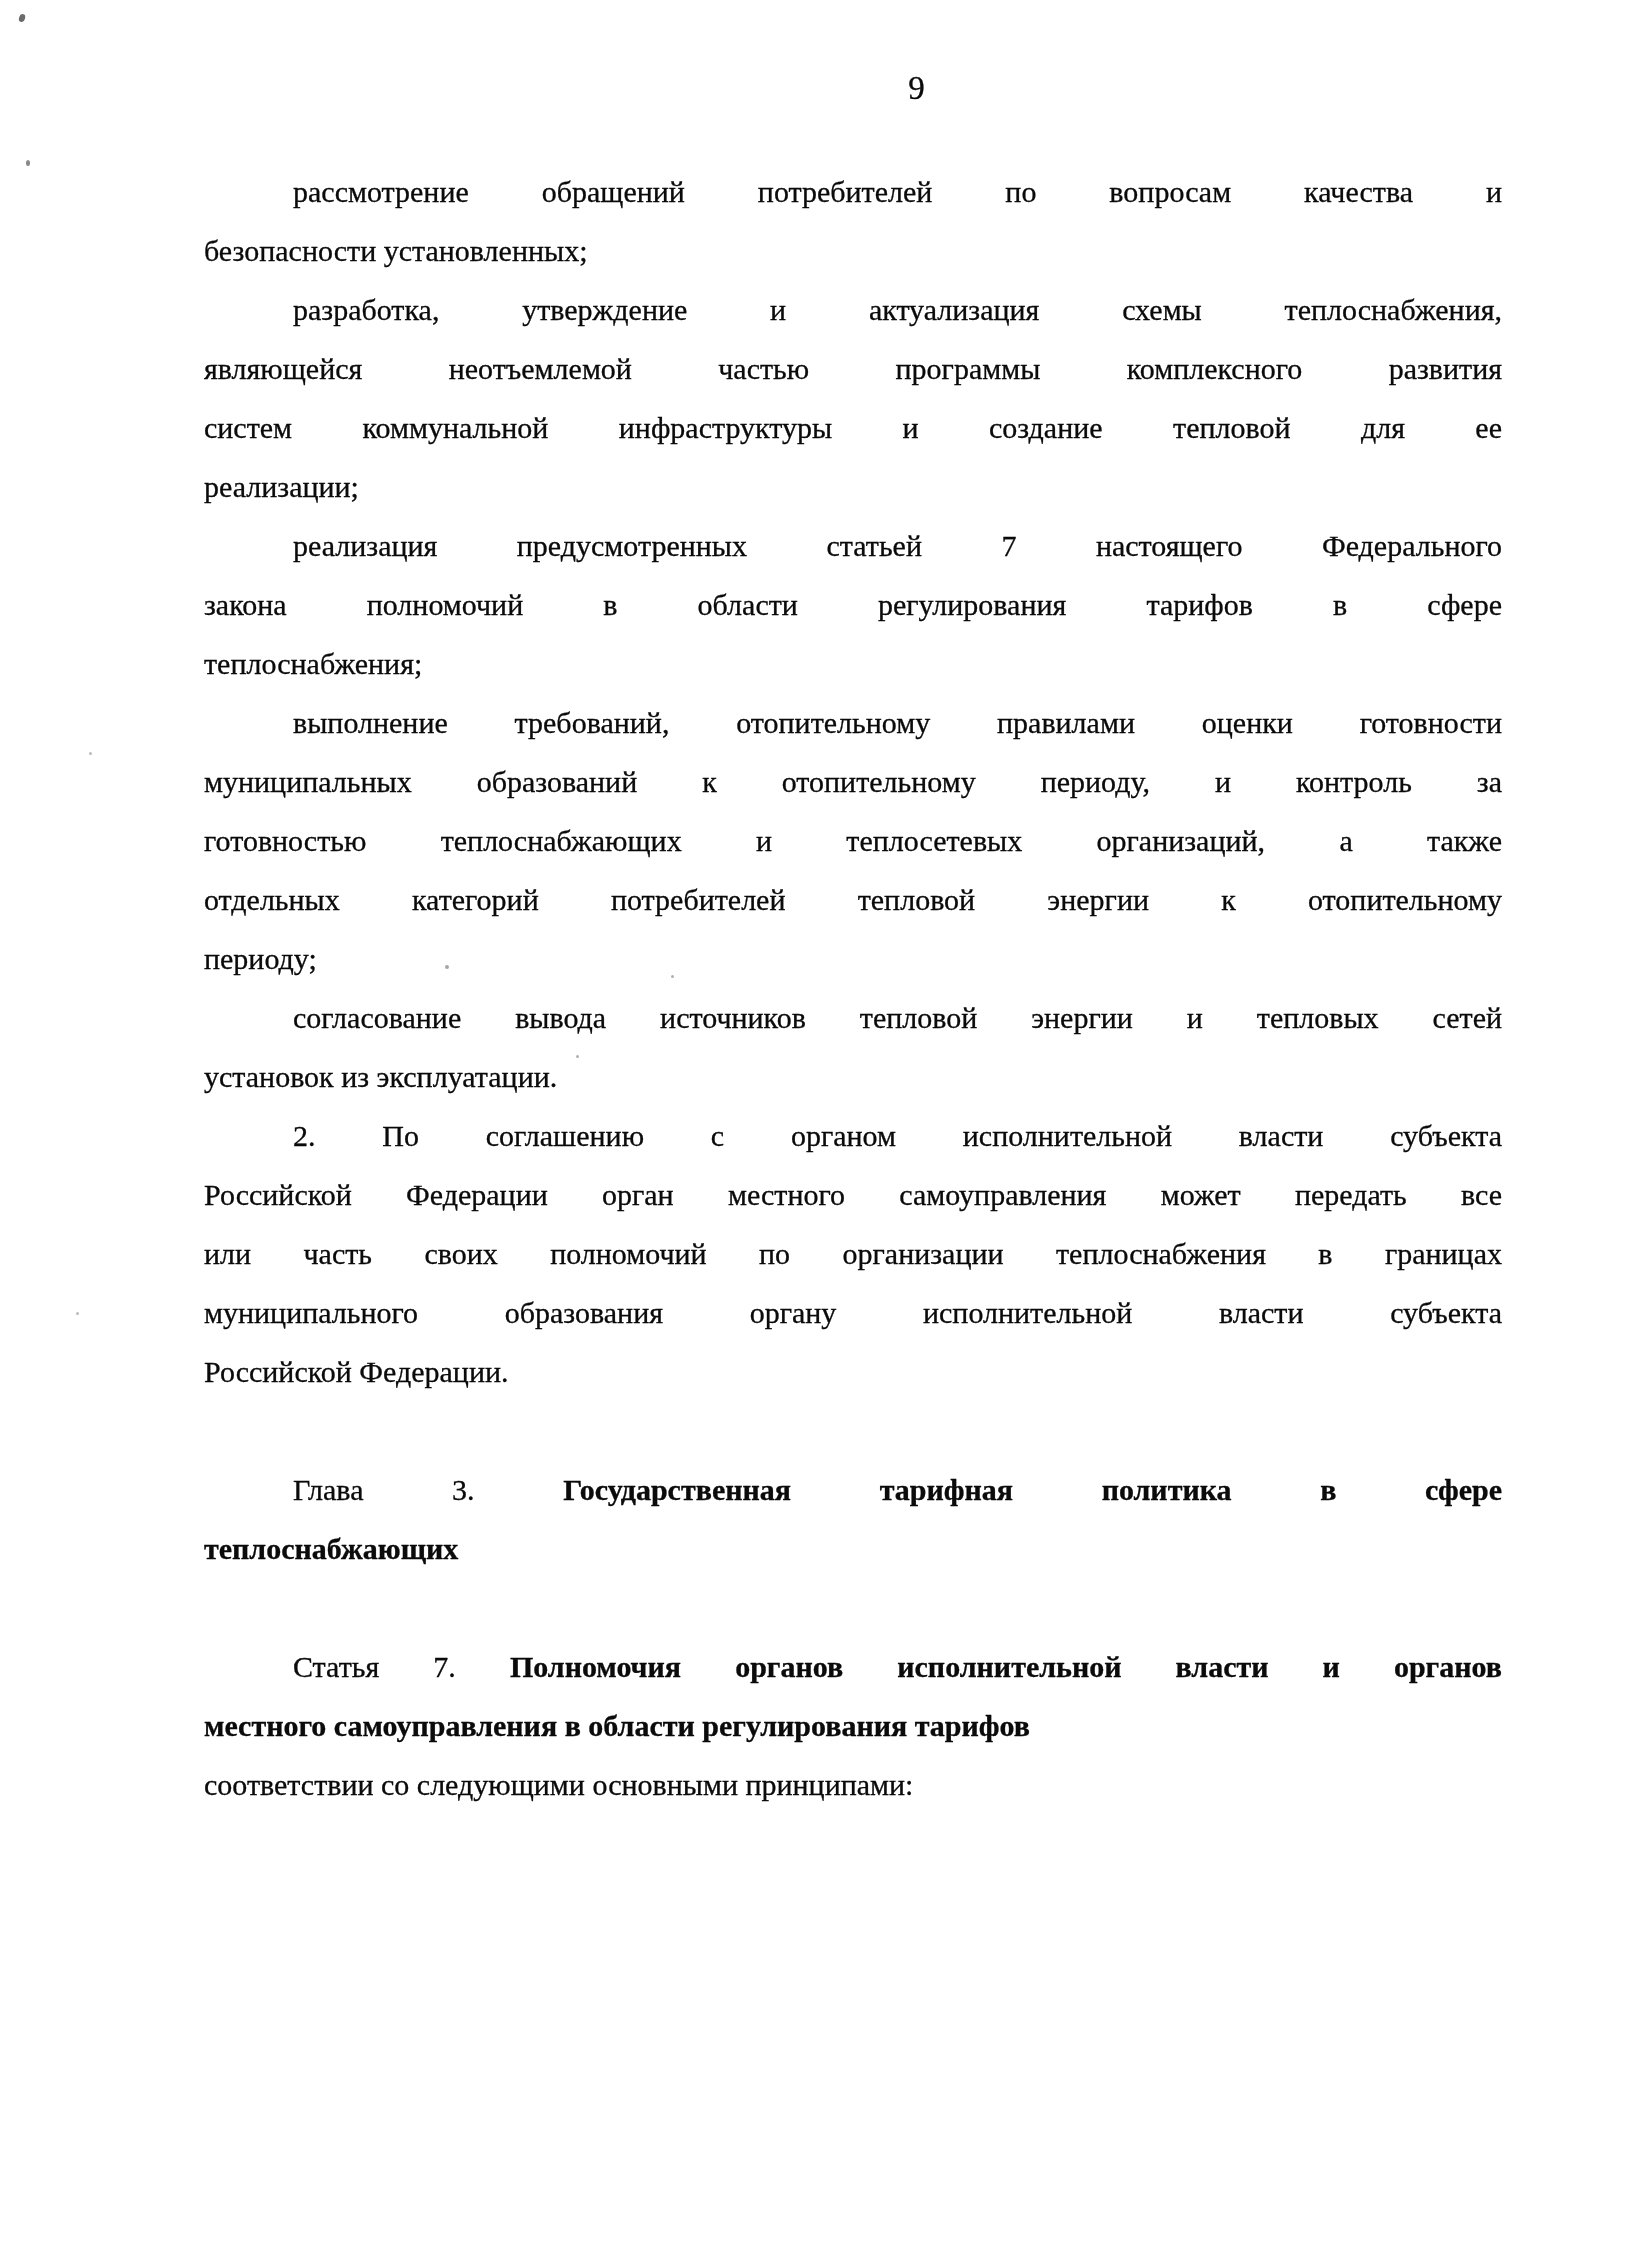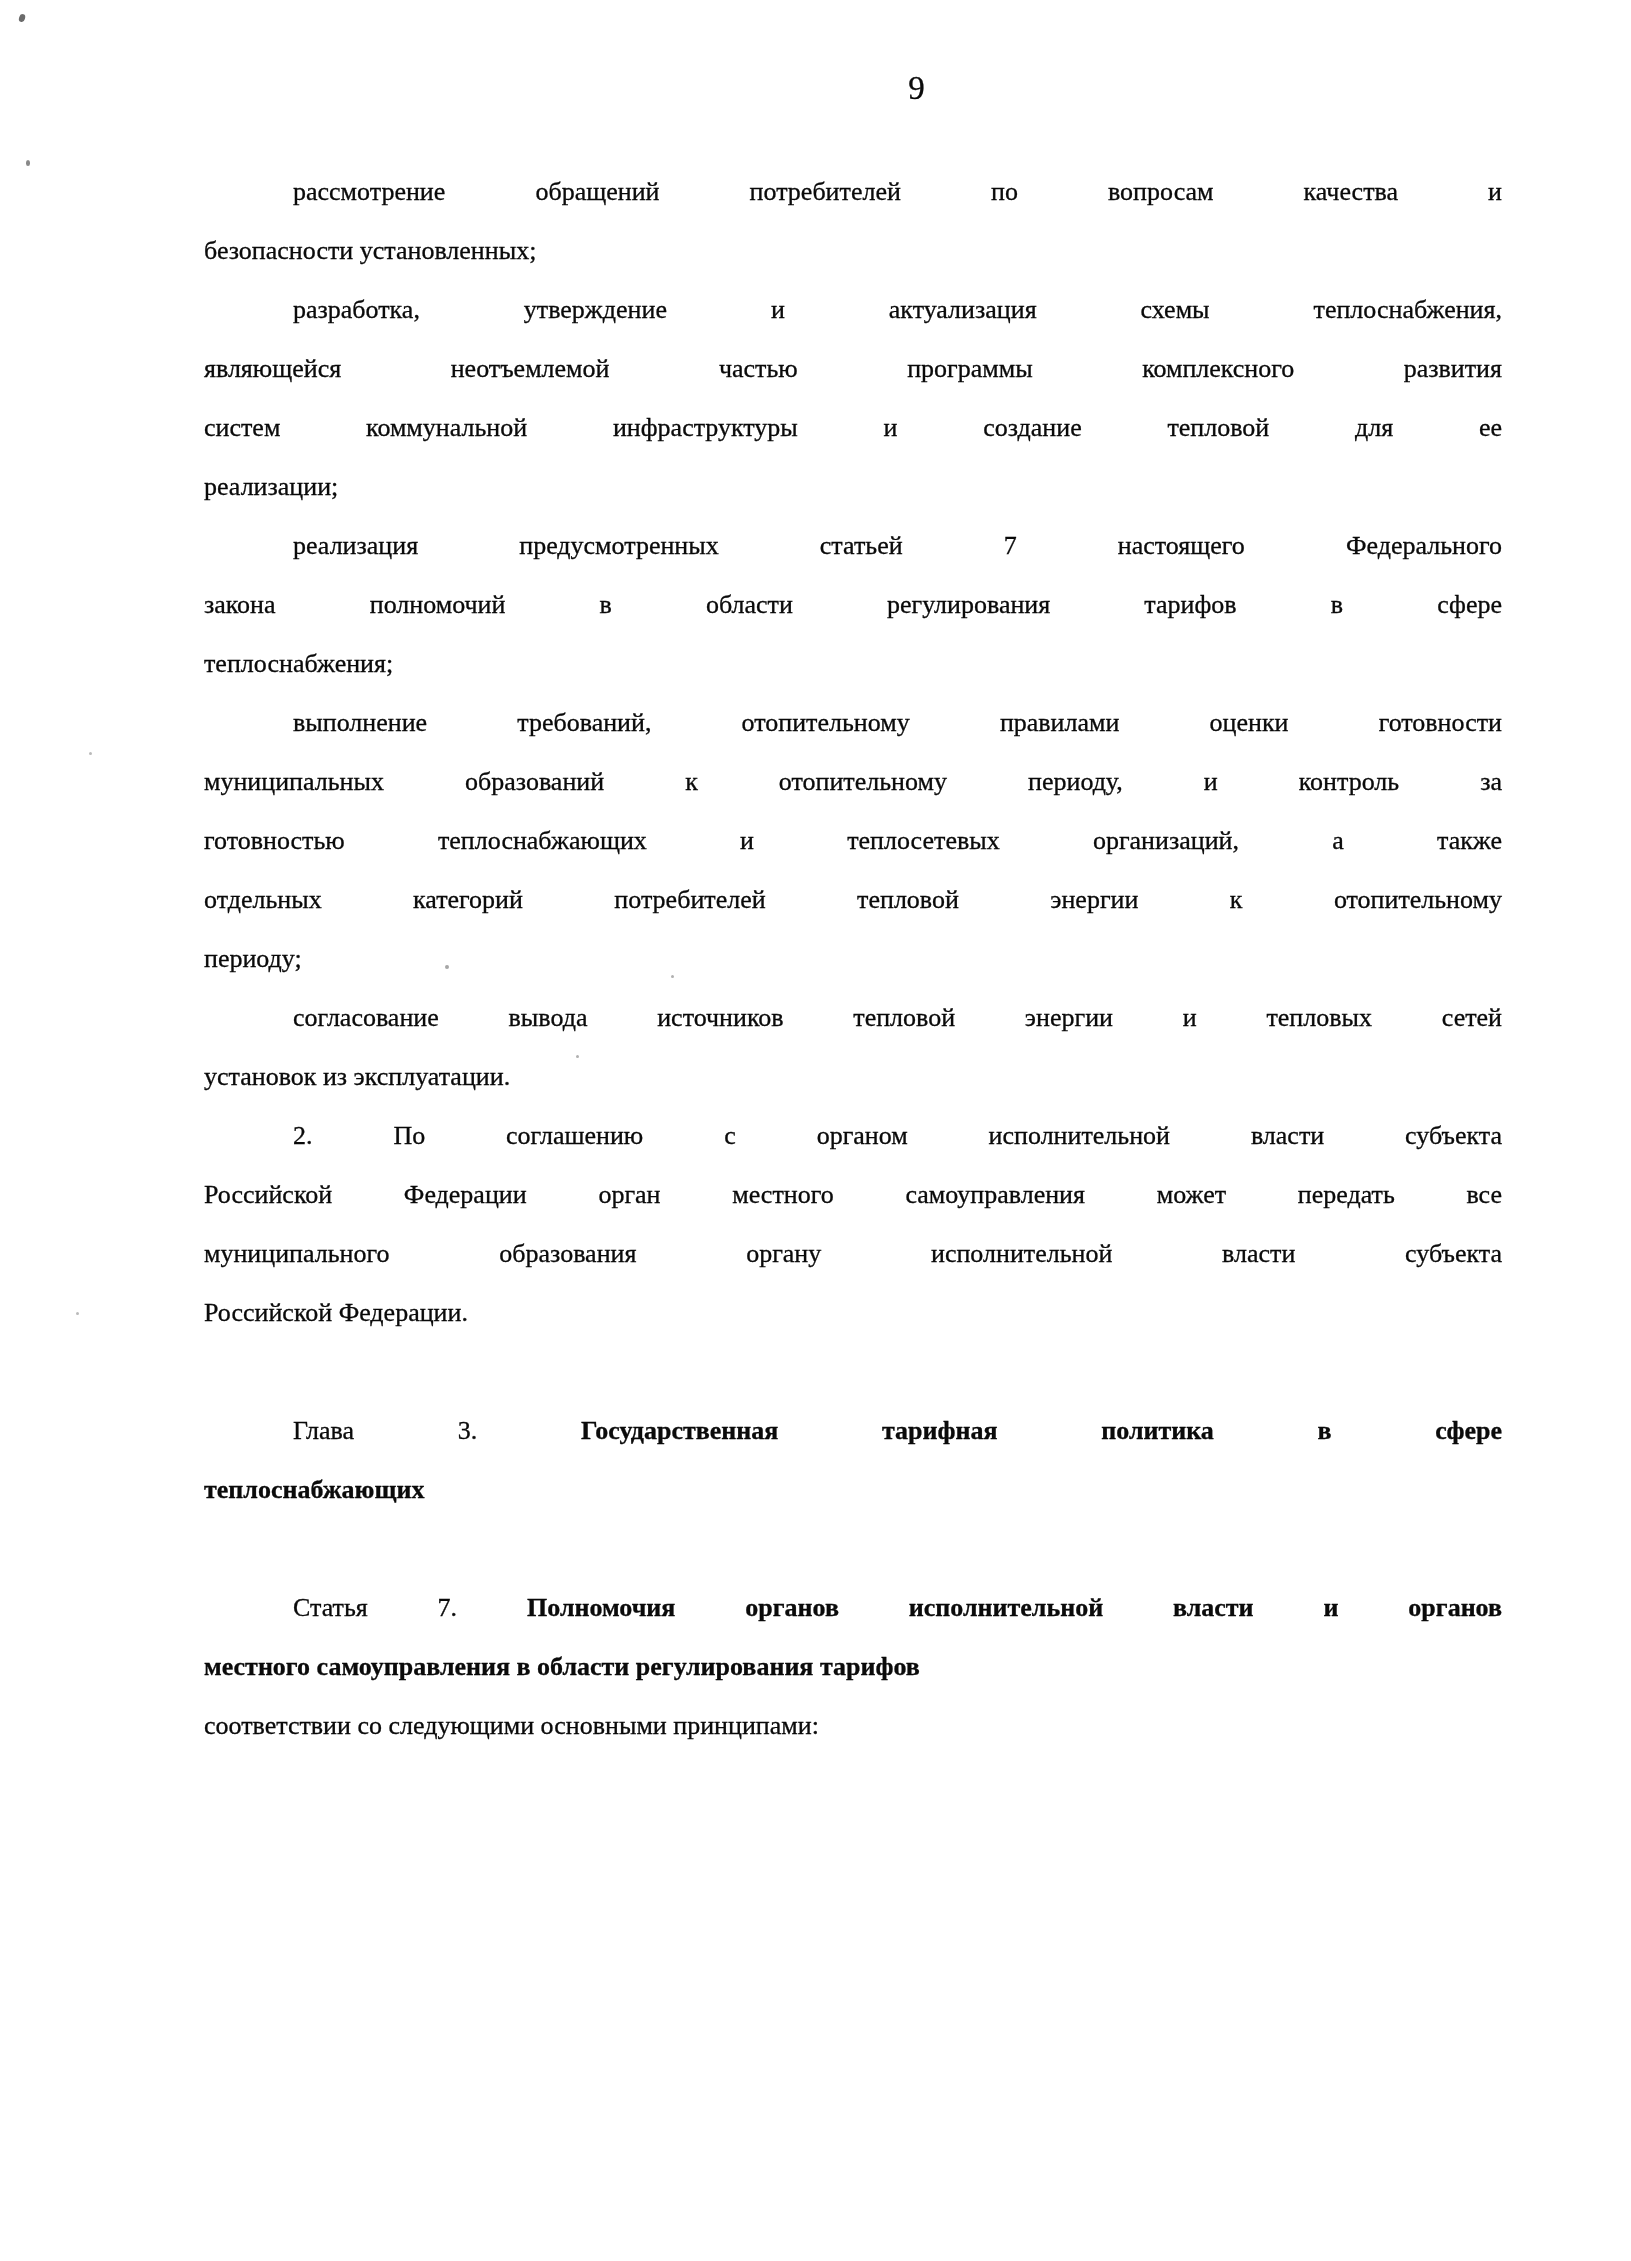--- a/index.html
+++ b/index.html
@@ -29,21 +29,21 @@
   }
   .text-block {
     position: absolute;
     left: 204px;
     top: 162px;
     width: 1298px;
   }
   .line {
     height: 59px;
     line-height: 59px;
-    font-size: 26px;
+    font-size: 30px;
     text-align: left;
     -webkit-text-stroke: 0.3px #000;
     white-space: normal;
   }
   .line.indent { text-indent: 89px; }
   .line.just {
     text-align: justify;
     text-align-last: justify;
     text-justify: inter-word;
   }
@@ -94,20 +94,21 @@
     <div class="line">теплоснабжения;</div>
     <div class="line indent just">выполнение требований, отопительному правилами оценки готовности</div>
     <div class="line just">муниципальных образований к отопительному периоду, и контроль за</div>
     <div class="line just">готовностью теплоснабжающих и теплосетевых организаций, а также</div>
     <div class="line just">отдельных категорий потребителей тепловой энергии к отопительному</div>
     <div class="line">периоду;</div>
     <div class="line indent just">согласование вывода источников тепловой энергии и тепловых сетей</div>
     <div class="line">установок из эксплуатации.</div>
     <div class="line indent just">2. По соглашению с органом исполнительной власти субъекта</div>
     <div class="line just">Российской Федерации орган местного самоуправления может передать все</div>
+    <div class="line just">или часть своих полномочий по организации теплоснабжения в границах</div>
     <div class="line just">муниципального образования органу исполнительной власти субъекта</div>
     <div class="line">Российской Федерации.</div>
 
     <div class="line indent just chapter-gap">
       <span class="prefix">Глава 3.</span>
       <span class="bold">Государственная тарифная политика в сфере</span>
     </div>
     <div class="line bold">теплоснабжающих</div>
 
     <div class="line indent just article-gap">

